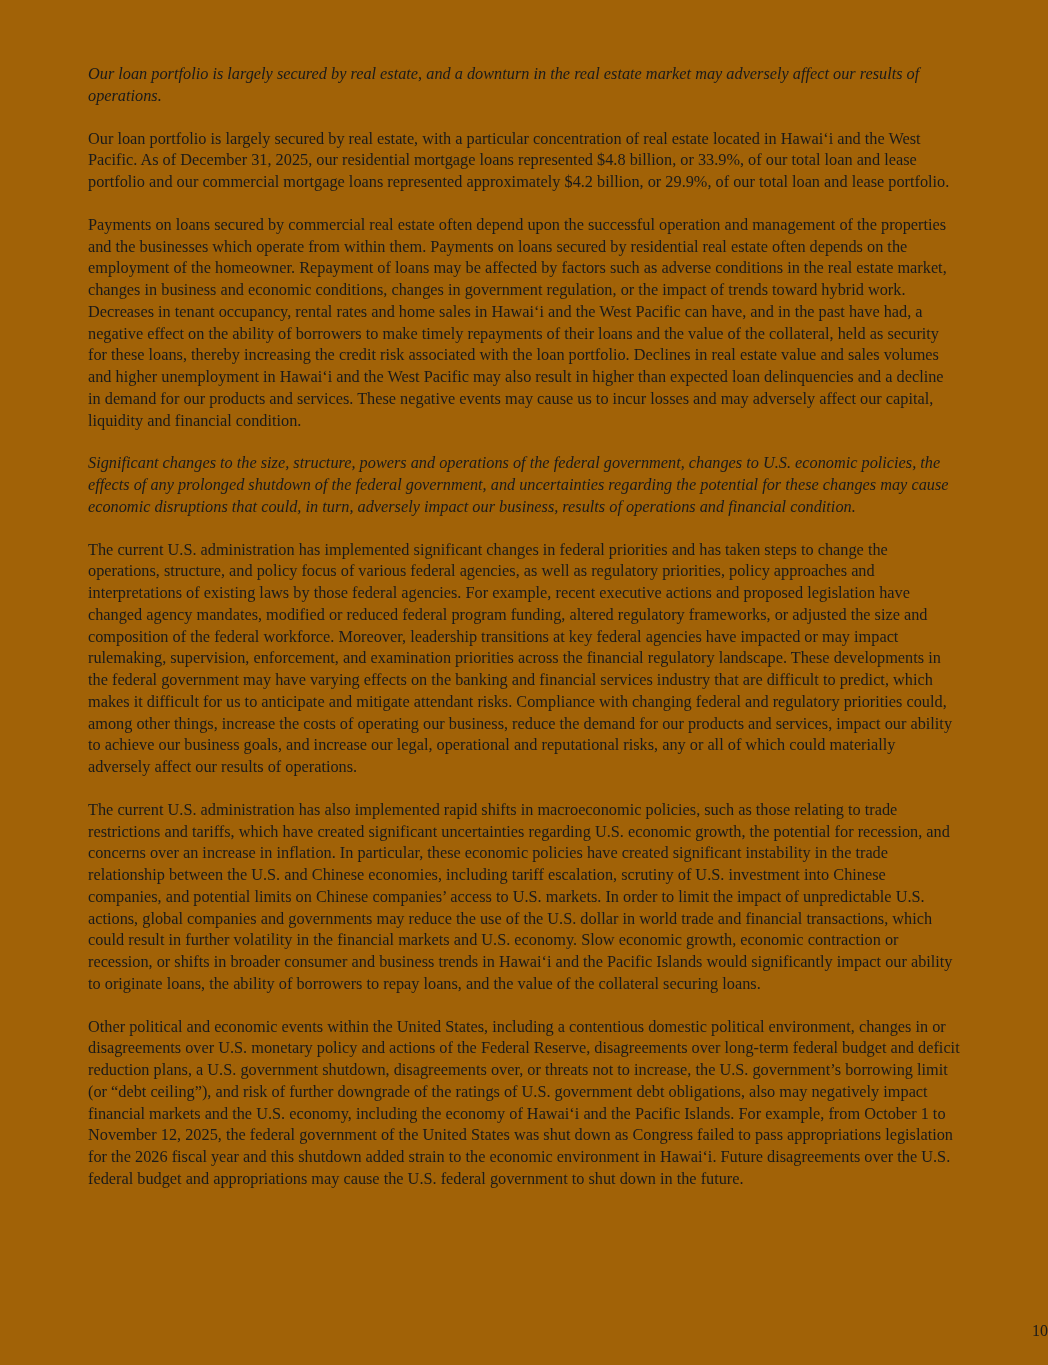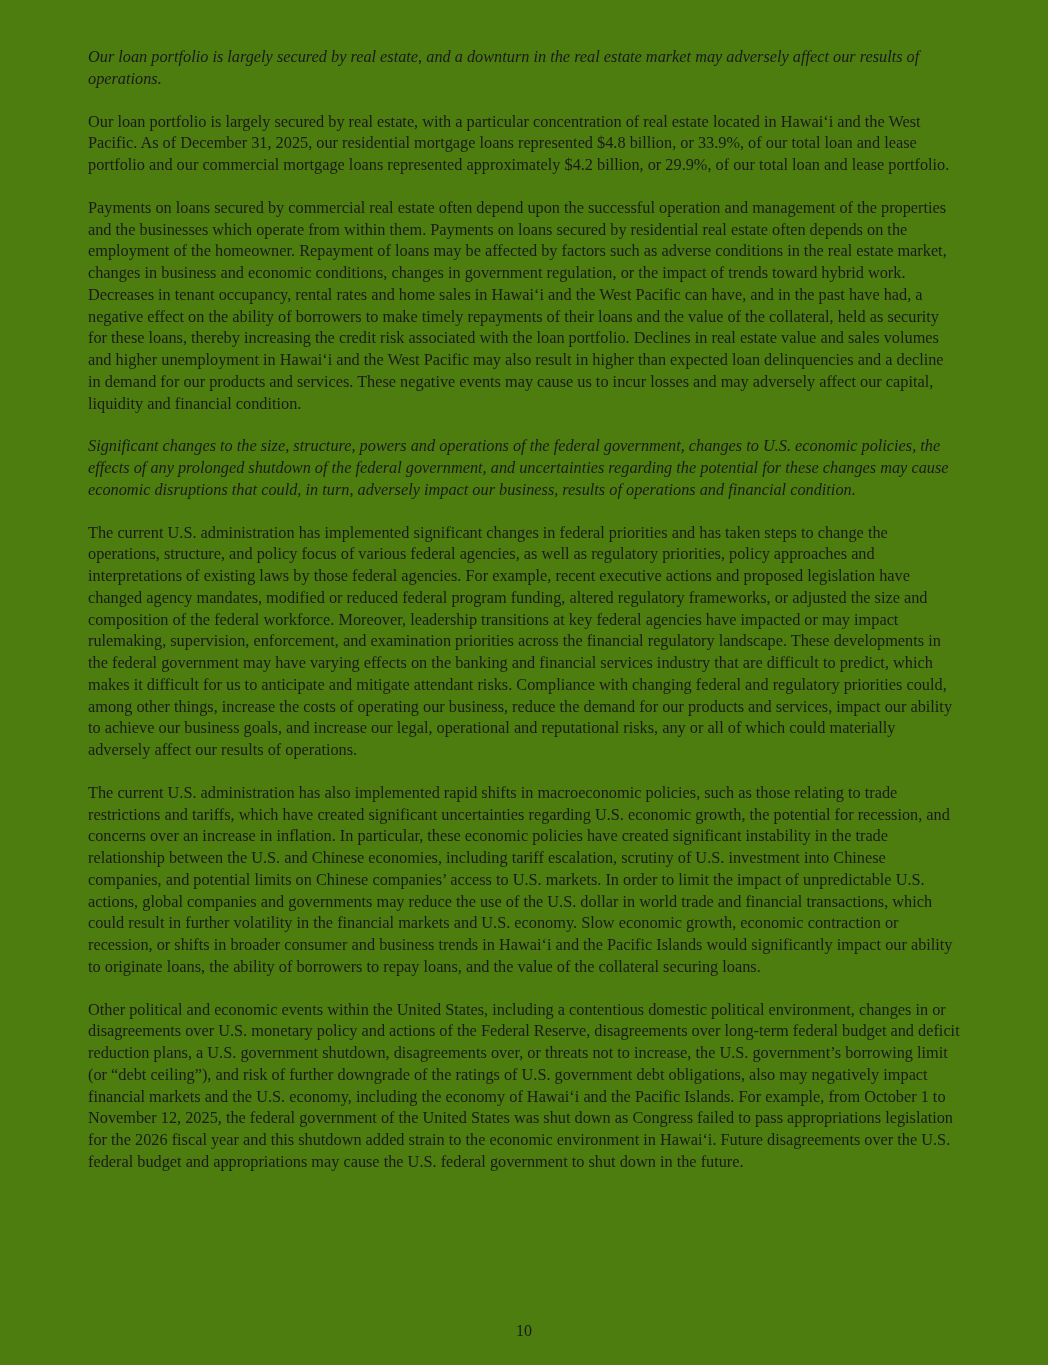--- a/index.html
+++ b/index.html
@@ -4,42 +4,42 @@
 <style>
   html, body {
     margin: 0;
     padding: 0;
     background: #ffffff;
   }
   .page {
     position: relative;
     width: 1048px;
     height: 1365px;
-    background: #4d7c0f;
+    background: #a16207;
     box-sizing: border-box;
-    padding: 46px 88px 0 88px;
+    padding: 63px 88px 0 88px;
     font-family: "Liberation Serif", "DejaVu Serif", serif;
     font-size: 16.3px;
     line-height: 1.335;
     color: #1a1a1a;
     overflow: hidden;
   }
   .page p {
     margin: 0 0 21px 0;
     text-align: left;
   }
   .page p.heading-italic {
     font-style: italic;
   }
   .page-footer {
     position: absolute;
     left: 0;
     right: 0;
     bottom: 24px;
-    text-align: center;
+    text-align: right;
     font-size: 16px;
     color: #1a1a1a;
   }
 </style>
 </head>
 <body>
 
 <div class="page">
   <p class="heading-italic">Our loan portfolio is largely secured by real estate, and a downturn in the real estate market may adversely affect our results of operations.</p>
   <p>Our loan portfolio is largely secured by real estate, with a particular concentration of real estate located in Hawaiʻi and the West Pacific. As of December 31, 2025, our residential mortgage loans represented $4.8 billion, or 33.9%, of our total loan and lease portfolio and our commercial mortgage loans represented approximately $4.2 billion, or 29.9%, of our total loan and lease portfolio.</p>

